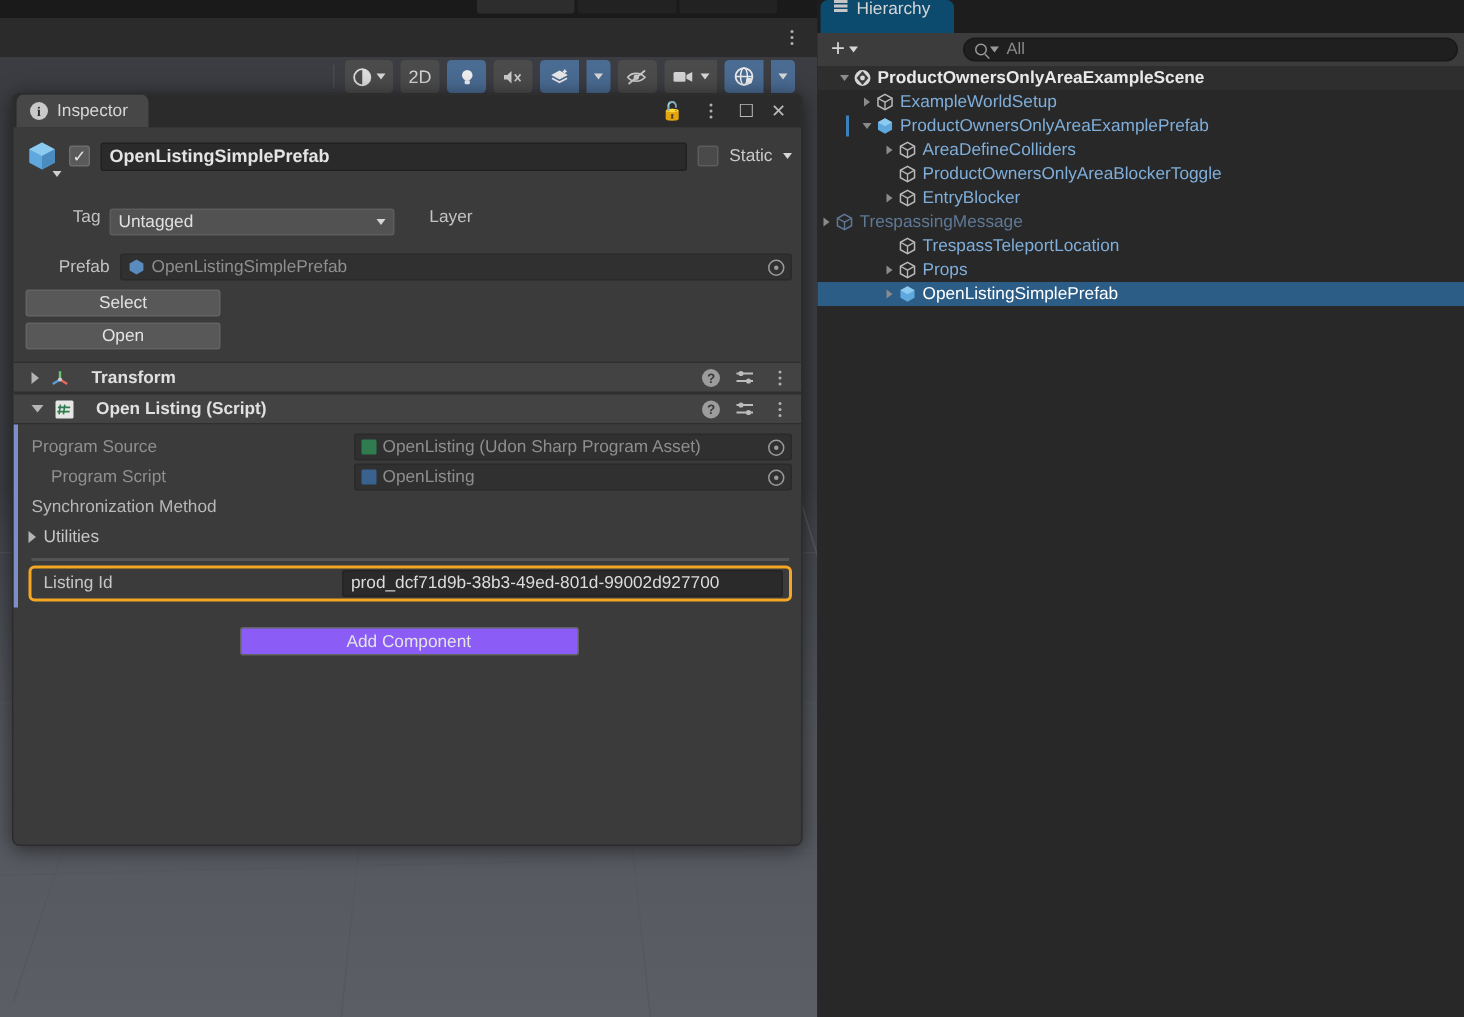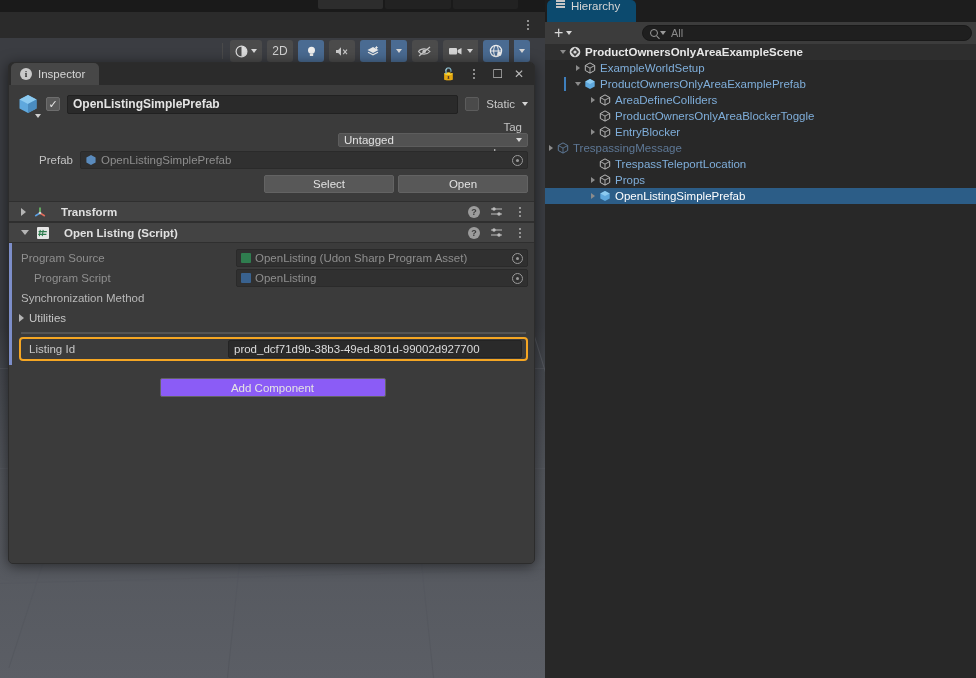--- a/index.html
+++ b/index.html
@@ -63,33 +63,33 @@
   .cube-ic svg { display:block; }
   .mini-caret { position:absolute; right:-2px; bottom:-3px; width:0;height:0;
                 border-left:3px solid transparent;border-right:3px solid transparent;border-top:4px solid #cfcfcf;}
   .chk { width:14px;height:14px;background:#5a5a5a;border:1px solid #6d6d6d;border-radius:2px;
          display:flex;align-items:center;justify-content:center;color:#e8e8e8;font-size:11px;cursor:pointer;}
   .name-field { flex:1; height:19px; background:#2a2a2a; border:1px solid #212121; border-radius:2px;
                 display:flex;align-items:center;padding:0 5px;color:#e4e4e4;font-size:12px;font-weight:bold;}
   .static-box { width:14px;height:14px;background:#4a4a4a;border:1px solid #5c5c5c;border-radius:2px; cursor:pointer;}
   .static-lbl { color:#c9c9c9; font-size:11.5px; }
 
-  .taglayer { display:flex; align-items:flex-end; height:20px; padding:0 8px; gap:0; margin-top:2px;flex-direction:column;}
+  .taglayer { display:flex; align-items:flex-start; height:20px; padding:0 8px; gap:0; margin-top:20px;}
   .tl-label { color:#c2c2c2; font-size:11.5px; text-align:right; padding-right:6px; }
   .popup { height:18px; background:#525252; border:1px solid #5d5d5d; border-radius:2px;
            display:flex;align-items:center;justify-content:space-between;padding:0 5px;color:#e0e0e0;font-size:11.5px;cursor:pointer;}
 
   .prefab-row { display:flex; align-items:center; height:20px; padding:0 8px; margin-top:9px; gap:0;}
   .prefab-lbl { color:#c2c2c2; font-size:11.5px; padding-right:7px; }
   .objfield { flex:1; height:18px; background:#303030; border:1px solid #2a2a2a; border-radius:2px;
               display:flex; align-items:center; gap:4px; padding:0 4px; color:#8e8e8e; font-size:11.5px; cursor:pointer;}
   .obj-dot { width:11px;height:11px;border-radius:50%;border:1.5px solid #9a9a9a;
              display:flex;align-items:center;justify-content:center; flex:0 0 auto; margin-left:auto;}
   .obj-dot::after{content:"";width:3px;height:3px;border-radius:50%;background:#9a9a9a;}
-  .btnrow { display:flex; justify-content:flex-end; gap:4px; padding:0 8px; margin-top:5px; }
+  .btnrow { display:flex; justify-content:flex-end; gap:4px; padding:0 8px; margin-top:5px;flex-direction:column; }
   .gbtn { width:130px;height:18px;background:#585858;border:1px solid #636363;border-radius:2px;
           display:flex;align-items:center;justify-content:center;color:#e2e2e2;font-size:11.5px;cursor:pointer;}
 
   
   .comp-hdr { display:flex; align-items:center; height:21px; background:#434343;
               border-top:1px solid #2f2f2f; border-bottom:1px solid #2f2f2f; padding-left:12px; gap:7px; }
   .comp-hdr.first { margin-top:8px; }
   .fold { width:0;height:0;border-top:4px solid transparent;border-bottom:4px solid transparent;
           border-left:5px solid #b5b5b5; cursor:pointer; }
   .fold.open { border:0; border-left:4px solid transparent; border-right:4px solid transparent;

